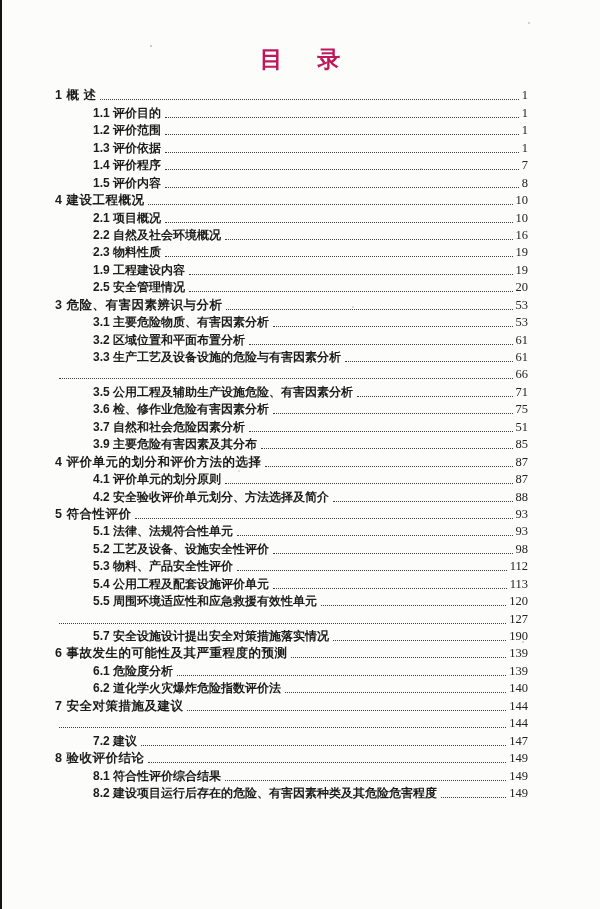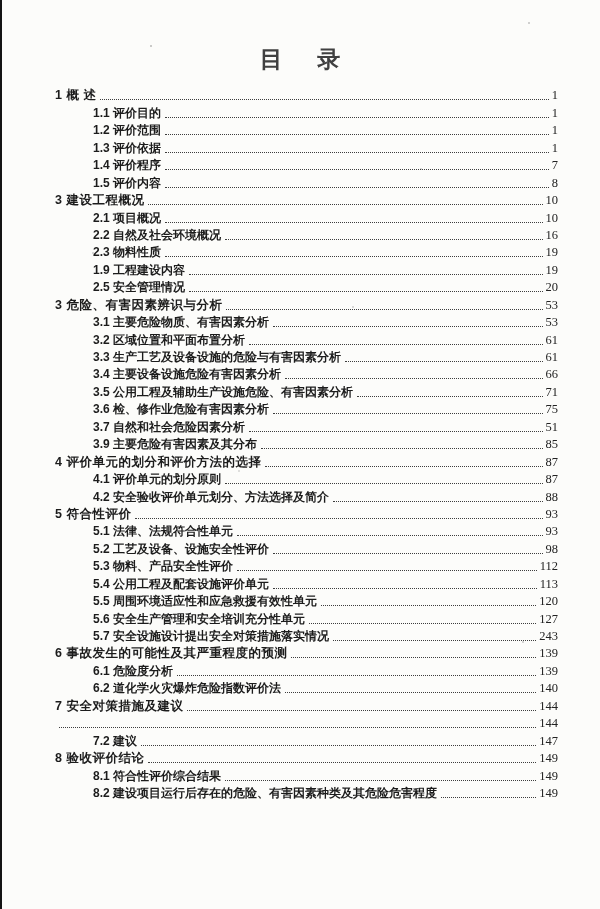--- a/index.html
+++ b/index.html
@@ -45,24 +45,24 @@
       70px 760px 0 0 rgba(60,60,60,.22);
   }
   .title {
     margin: 0;
     padding-top: 44px;
     text-align: center;
     font-size: 23px;
     font-weight: 700;
     letter-spacing: 14px;
     text-indent: 14px;
-    color: #404040;
+    color: #be185d;
   }
   .toc {
-    margin: 11px 42px 0 55px;
+    margin: 11px 72px 0 55px;
     text-align: right;
   }
   .row {
     display: flex;
     align-items: flex-end;
     height: 17.45px;
     overflow: hidden;
   }
   .row .label {
     white-space: nowrap;
@@ -124,21 +124,21 @@
         <span class="label">1.4 评价程序</span>
         <span class="leader"></span>
         <span class="num">7</span>
       </div>
       <div class="row lvl2">
         <span class="label">1.5 评价内容</span>
         <span class="leader"></span>
         <span class="num">8</span>
       </div>
       <div class="row lvl1">
-        <span class="label">3 建设工程概况</span>
+        <span class="label">4 建设工程概况</span>
         <span class="leader"></span>
         <span class="num">10</span>
       </div>
       <div class="row lvl2">
         <span class="label">2.1 项目概况</span>
         <span class="leader"></span>
         <span class="num">10</span>
       </div>
       <div class="row lvl2">
         <span class="label">2.2 自然及社会环境概况</span>
@@ -174,21 +174,20 @@
         <span class="label">3.2 区域位置和平面布置分析</span>
         <span class="leader"></span>
         <span class="num">61</span>
       </div>
       <div class="row lvl2">
         <span class="label">3.3 生产工艺及设备设施的危险与有害因素分析</span>
         <span class="leader"></span>
         <span class="num">61</span>
       </div>
       <div class="row lvl2">
-        <span class="label">3.4 主要设备设施危险有害因素分析</span>
         <span class="leader"></span>
         <span class="num">66</span>
       </div>
       <div class="row lvl2">
         <span class="label">3.5 公用工程及辅助生产设施危险、有害因素分析</span>
         <span class="leader"></span>
         <span class="num">71</span>
       </div>
       <div class="row lvl2">
         <span class="label">3.6 检、修作业危险有害因素分析</span>
@@ -244,28 +243,27 @@
         <span class="label">5.4 公用工程及配套设施评价单元</span>
         <span class="leader"></span>
         <span class="num">113</span>
       </div>
       <div class="row lvl2">
         <span class="label">5.5 周围环境适应性和应急救援有效性单元</span>
         <span class="leader"></span>
         <span class="num">120</span>
       </div>
       <div class="row lvl2">
-        <span class="label">5.6 安全生产管理和安全培训充分性单元</span>
         <span class="leader"></span>
         <span class="num">127</span>
       </div>
       <div class="row lvl2">
         <span class="label">5.7 安全设施设计提出安全对策措施落实情况</span>
         <span class="leader"></span>
-        <span class="num">243</span>
+        <span class="num">190</span>
       </div>
       <div class="row lvl1">
         <span class="label">6 事故发生的可能性及其严重程度的预测</span>
         <span class="leader"></span>
         <span class="num">139</span>
       </div>
       <div class="row lvl2">
         <span class="label">6.1 危险度分析</span>
         <span class="leader"></span>
         <span class="num">139</span>

